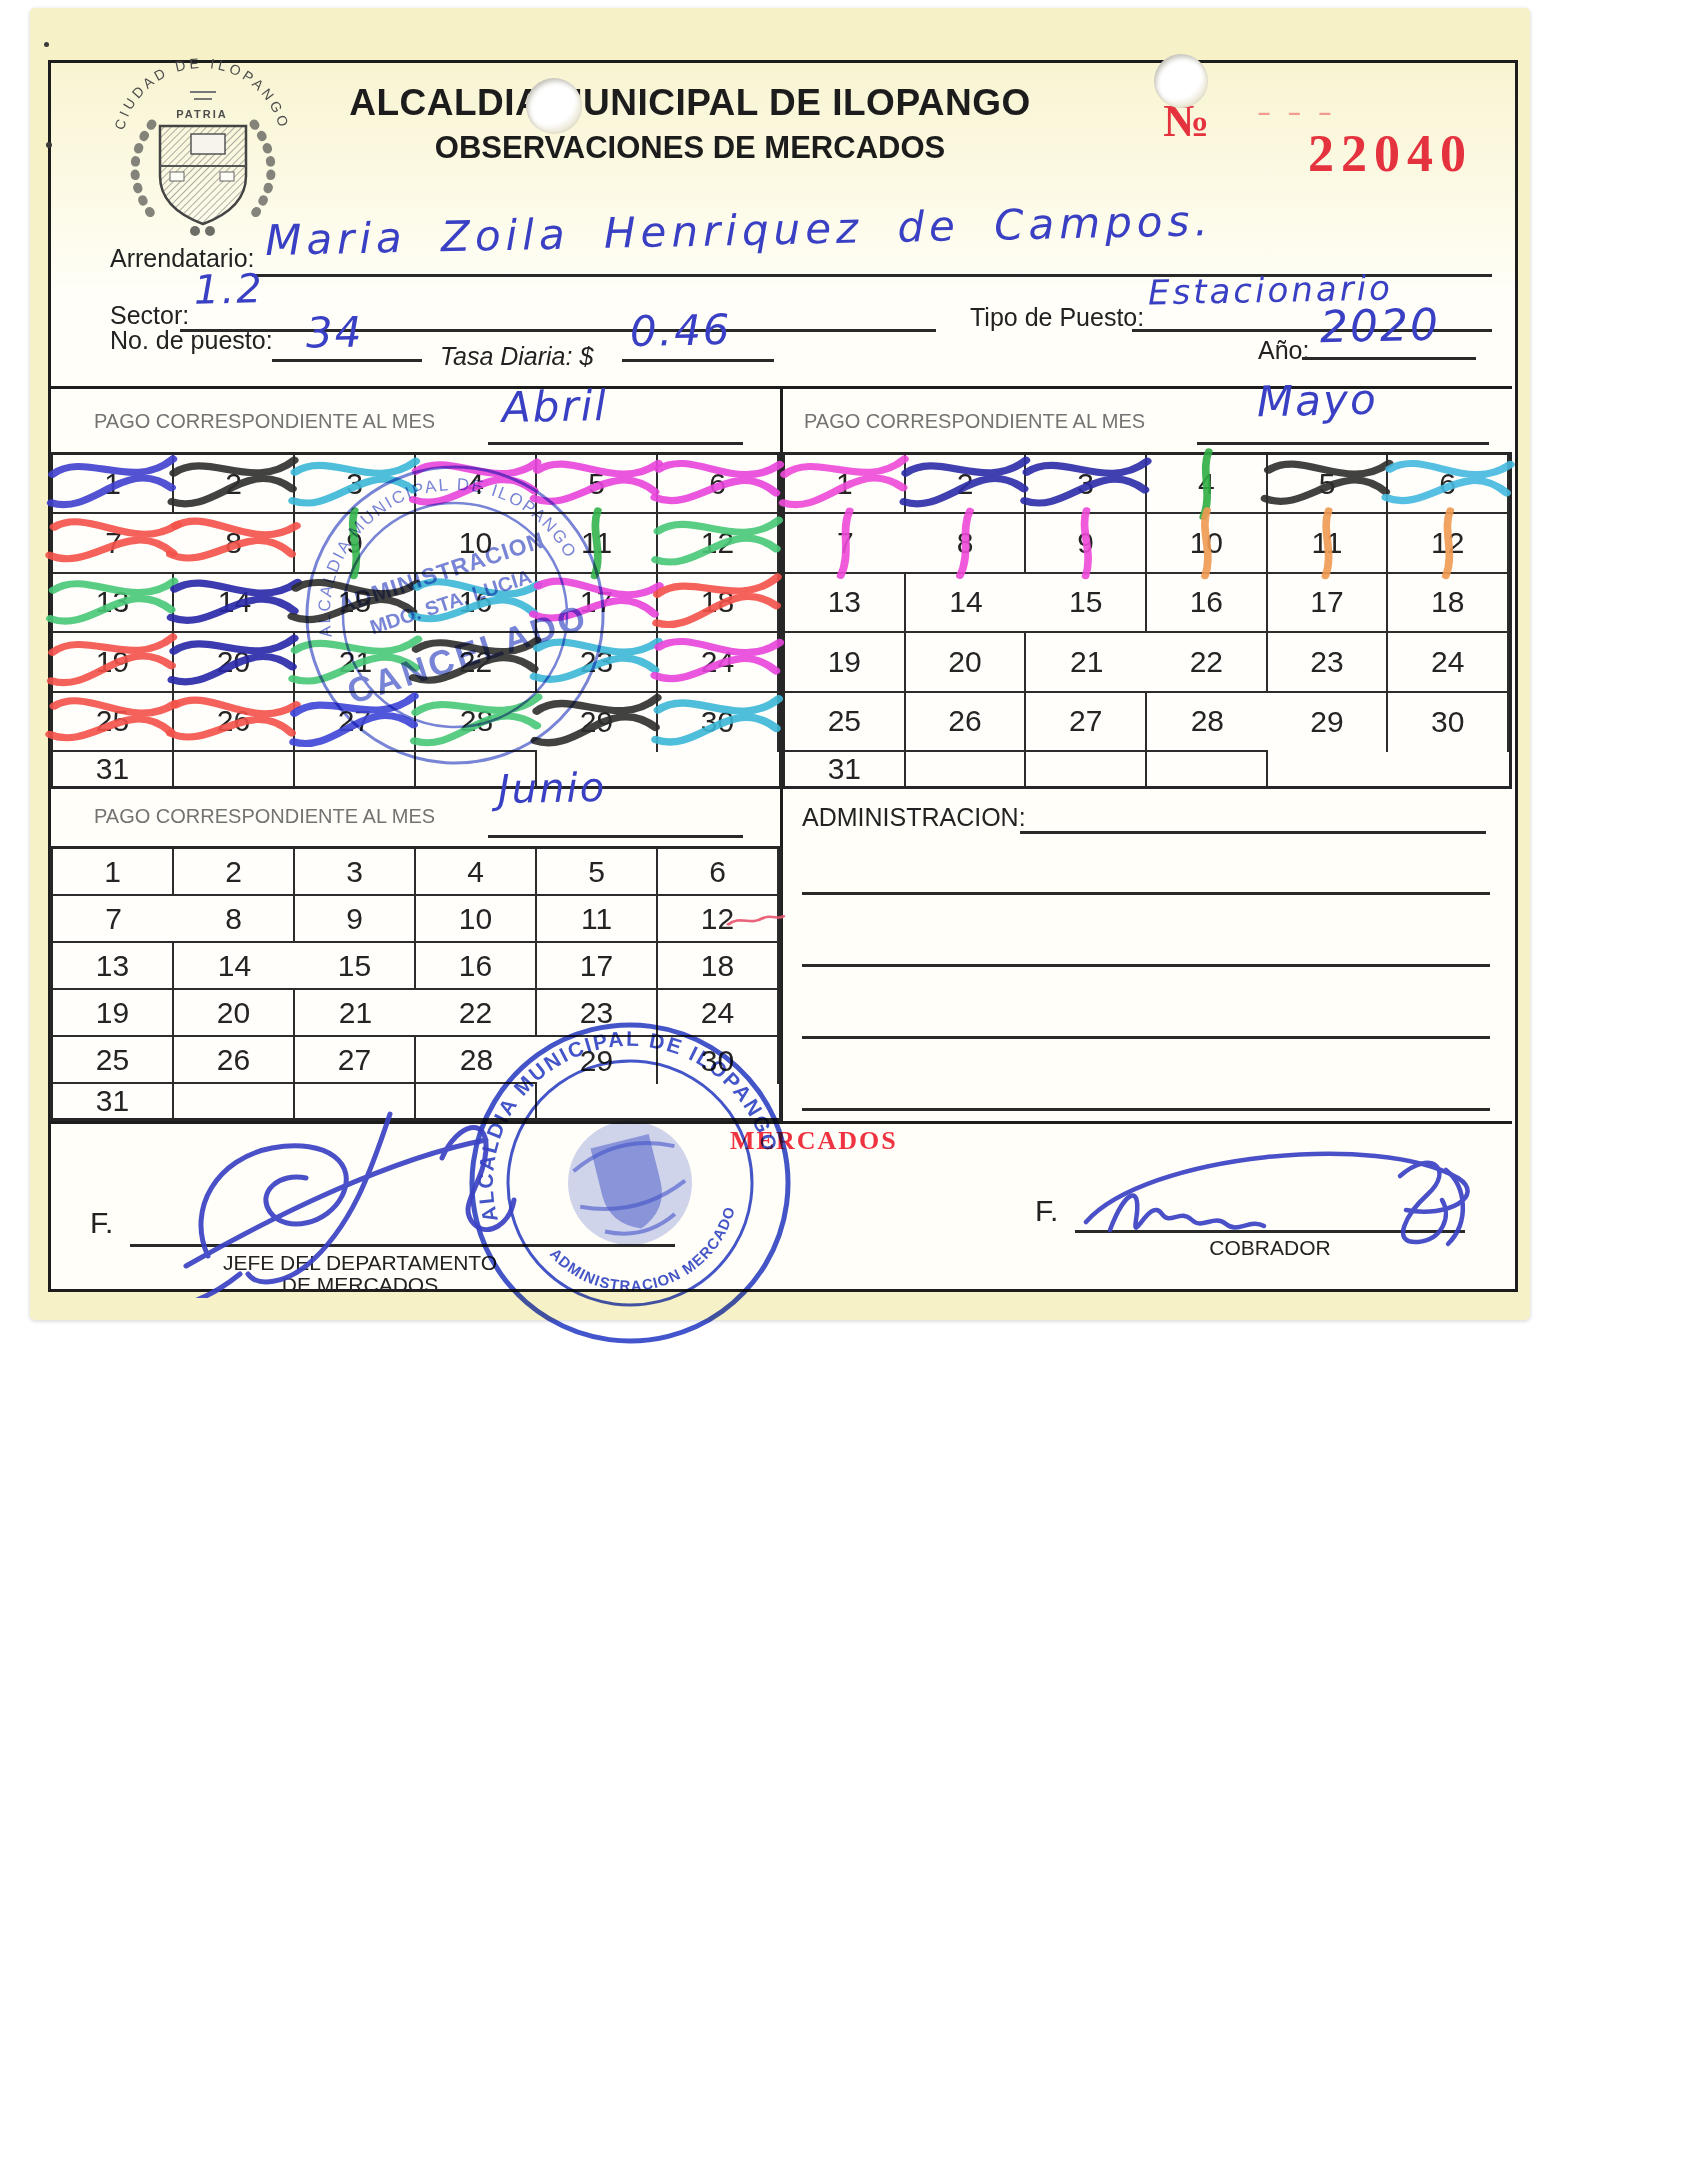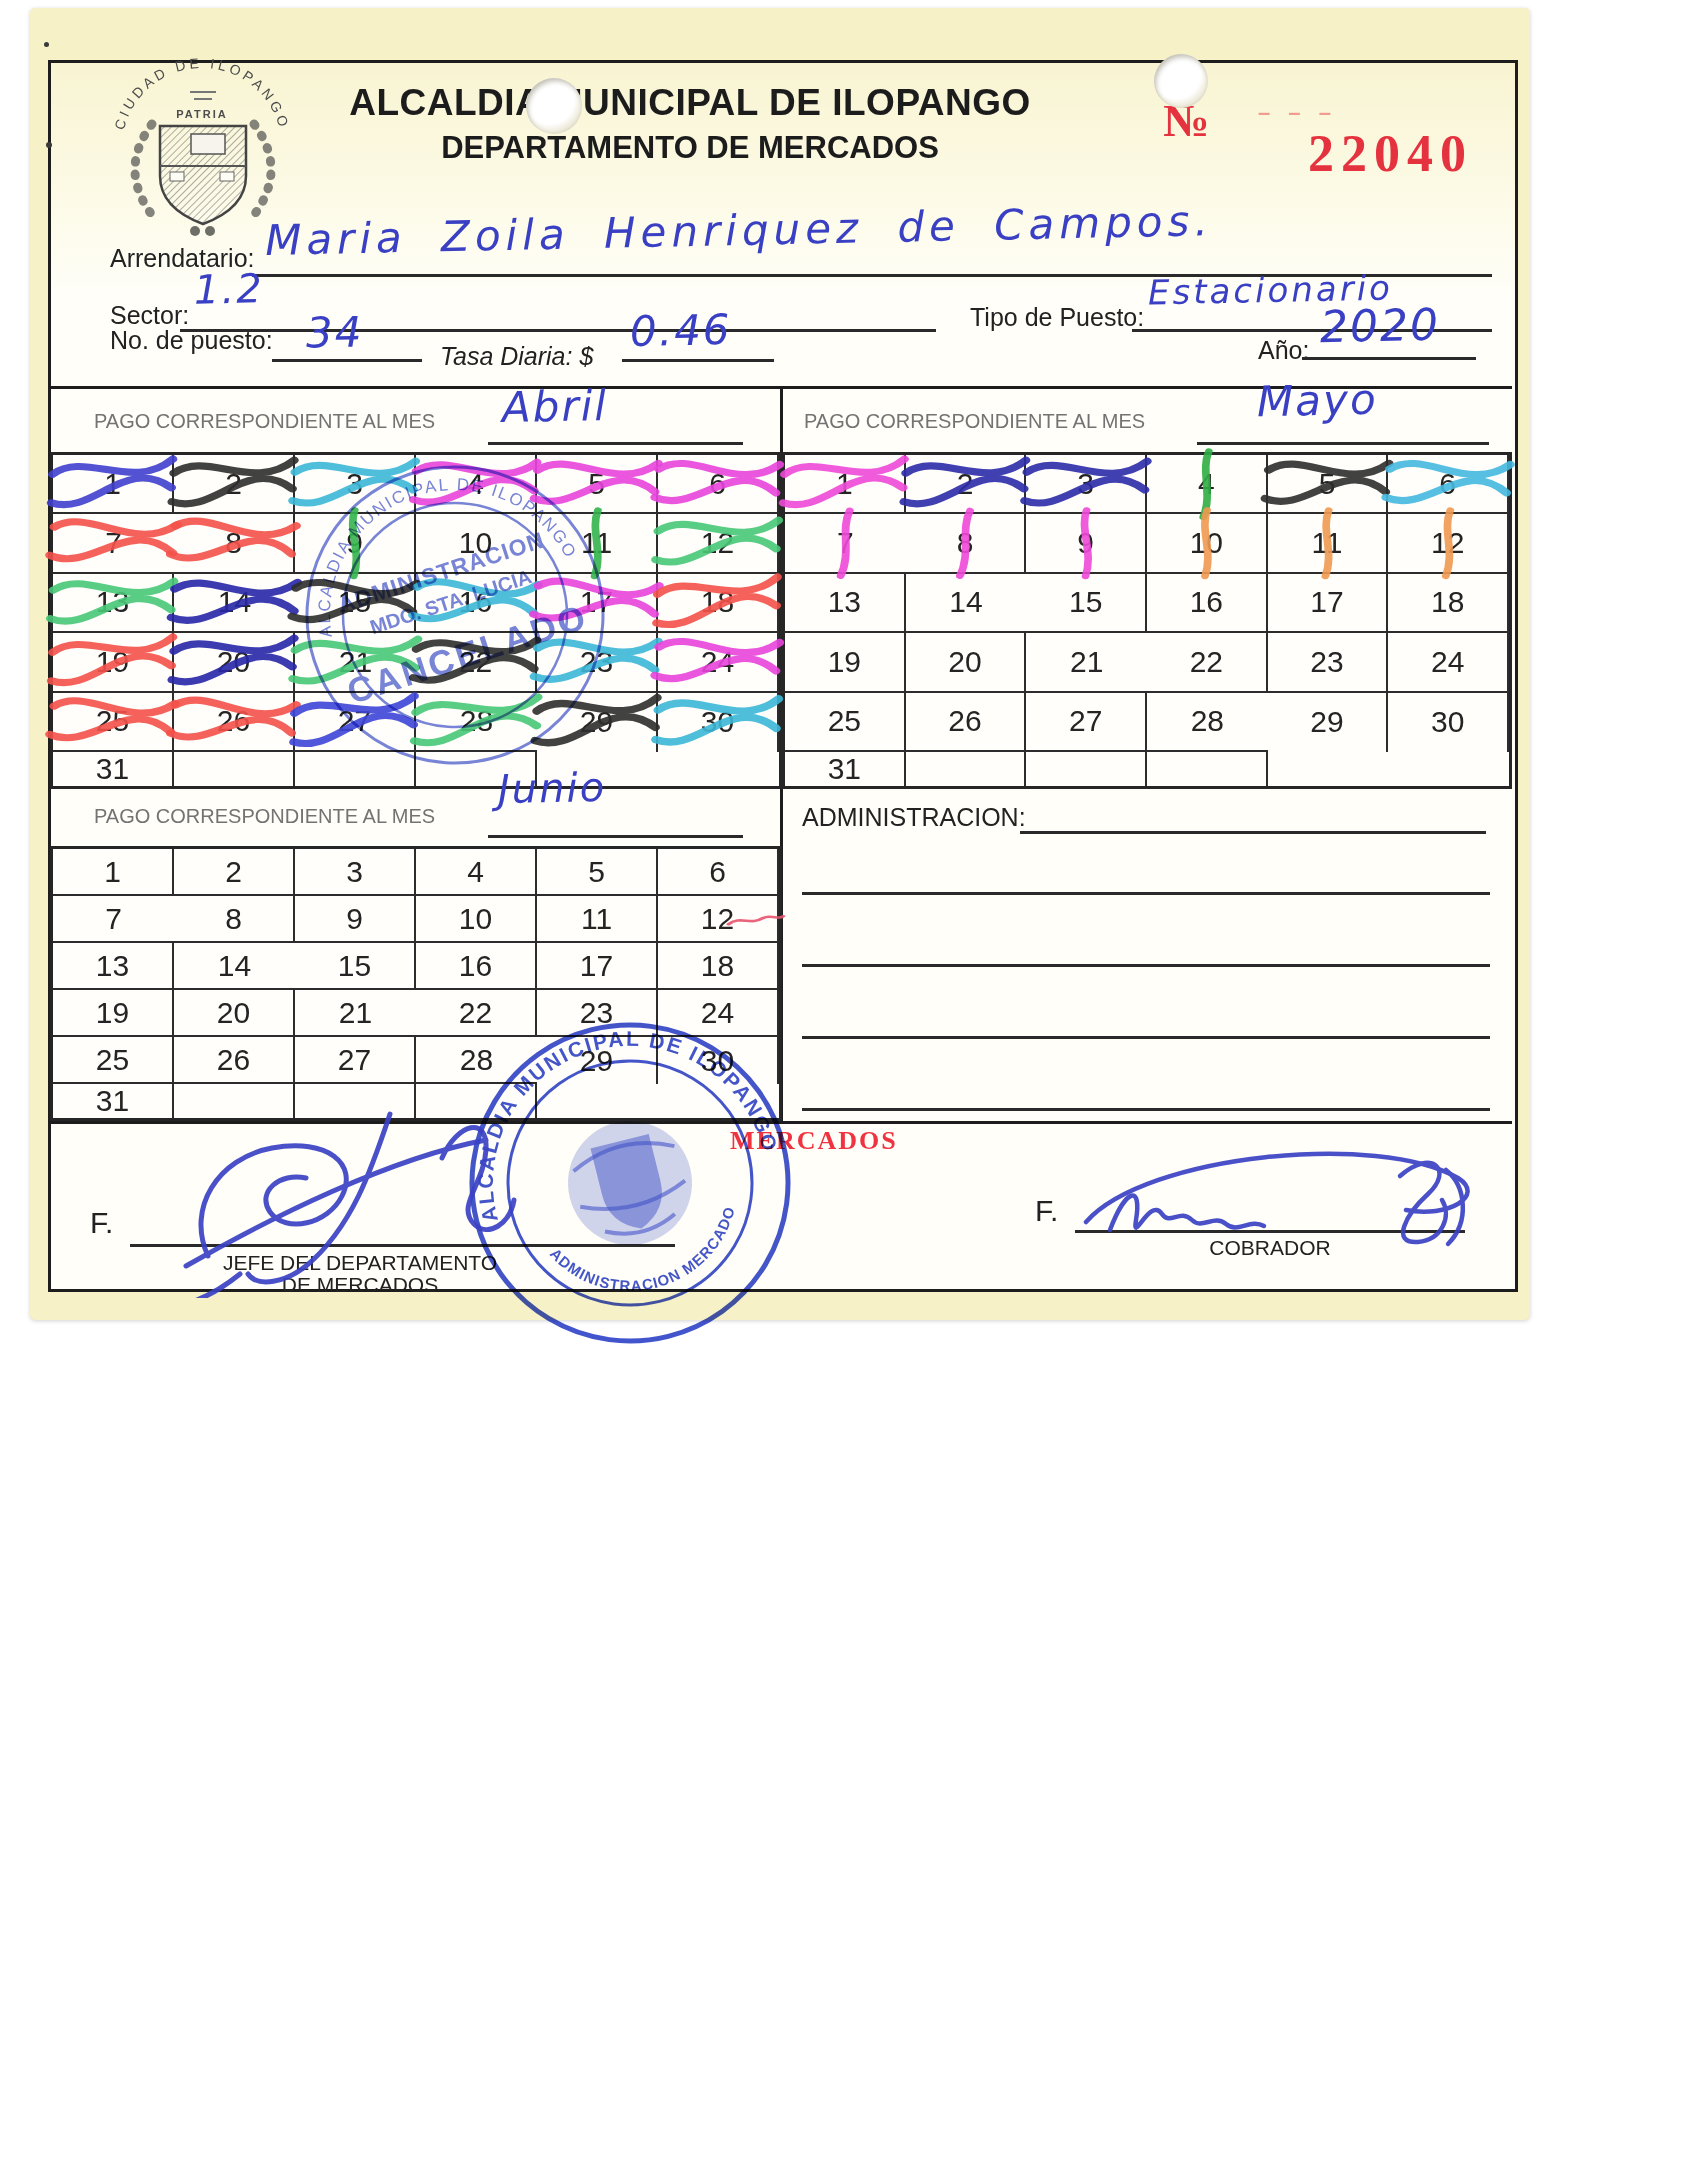--- a/index.html
+++ b/index.html
@@ -101,21 +101,21 @@
     <line x1="66" y1="118" x2="152" y2="118" stroke="#555" stroke-width="2"></line>
     <rect x="76" y="124" width="14" height="9" fill="#fdfcf5" stroke="#666" stroke-width="1"></rect>
     <rect x="126" y="124" width="14" height="9" fill="#fdfcf5" stroke="#666" stroke-width="1"></rect>
     <path d="M58,76 Q22,124 62,172" fill="none" stroke="#6e6e68" stroke-width="9" stroke-linecap="round" stroke-dasharray="1.5 12" opacity=".85"></path>
     <path d="M160,76 Q196,124 156,172" fill="none" stroke="#6e6e68" stroke-width="9" stroke-linecap="round" stroke-dasharray="1.5 12" opacity=".85"></path>
     <circle cx="101" cy="183" r="5" fill="#6e6e68"></circle>
         <circle cx="116" cy="183" r="5" fill="#6e6e68"></circle>
   </svg>
 
   <div class="title1">ALCALDIA MUNICIPAL DE ILOPANGO</div>
-  <div class="title2">DEPARTAMENTO DE MERCADOS</div>
+  <div class="title2">OBSERVACIONES DE MERCADOS</div>
   <div class="numero">№</div>
   <div class="num-dashes">– – –</div>
   <div class="number">22040</div>
 
   <div class="lbl" style="left:64px;top:236px;">Arrendatario:</div>
   <div class="fline" style="left:222px;top:238px;width:1240px;height:28px;"></div>
   <div class="hw" id="arr-val">Maria Zoila Henriquez de Campos.</div>
 
   <div class="lbl" style="left:64px;top:293px;">Sector:</div>
   <div class="fline" style="left:150px;top:294px;width:756px;height:27px;"></div>

